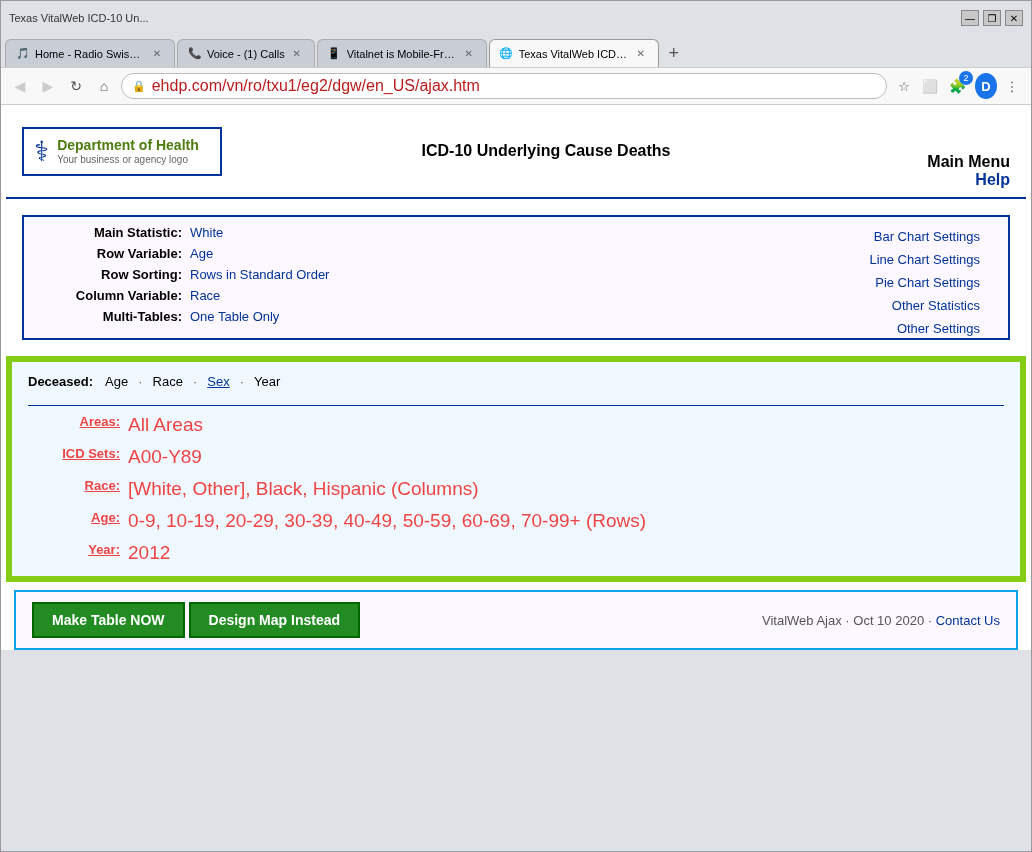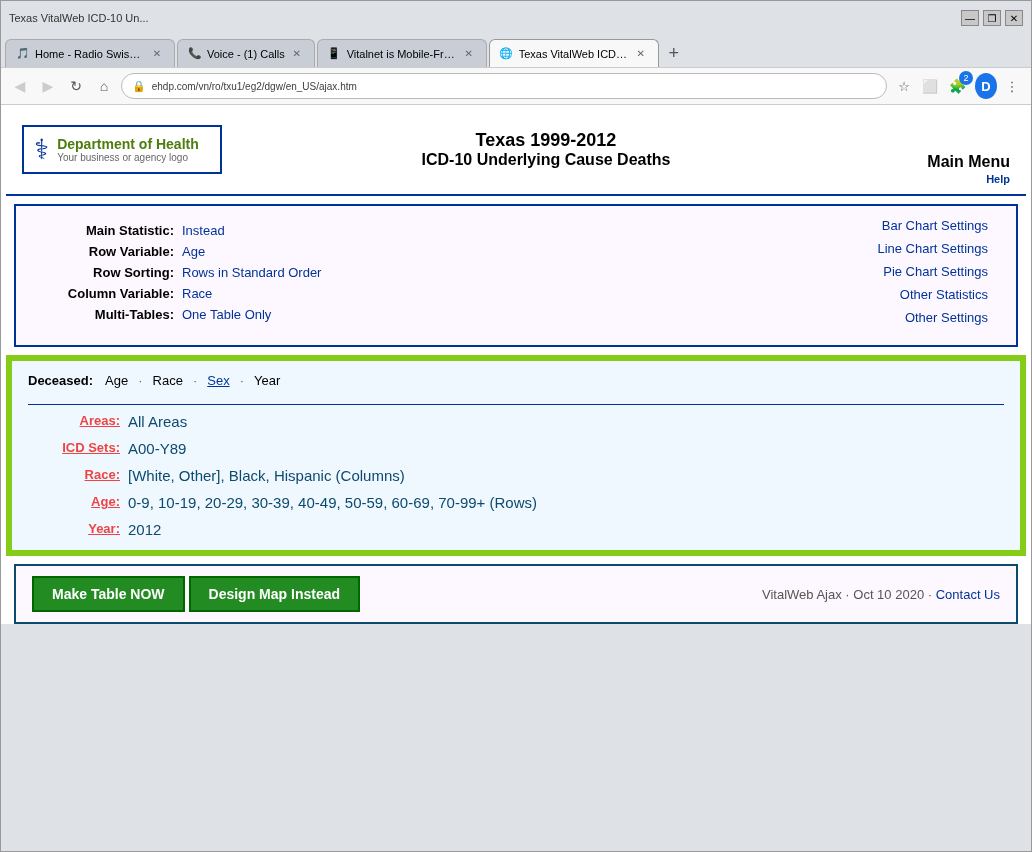--- a/index.html
+++ b/index.html
@@ -133,21 +133,21 @@
       border: 1px solid #bbb;
       border-radius: 13px;
       padding: 0 10px;
       font-size: 12px;
       background: white;
       display: flex;
       align-items: center;
       gap: 6px;
     }
 
-    .address-text { font-size: 10px; color: #404040; }
+    .address-text { font-size: 16px; color: #b91c1c; }
 
     .nav-icons {
       display: flex;
       gap: 4px;
       align-items: center;
     }
 
     .nav-icon-btn {
       width: 22px;
       height: 22px;
@@ -272,30 +272,30 @@
     }
 
     .header-right .main-menu {
       font-size: 16px;
       font-weight: bold;
       color: #000;
     }
 
     .header-right .help-link {
       color: #003399;
-      font-size: 11px;
+      font-size: 16px;
       font-weight: bold;
       text-decoration: none;
     }
 
     
     .settings-panel {
       border: 2px solid #003399;
-      margin: 8px;
-      padding: 17px 16px;
+      margin: 16px;
+      padding: 8px 16px;
       background: #fdf8ff;
       position: relative;
     }
 
     .settings-row {
       display: flex;
       align-items: center;
       margin-bottom: 6px;
     }
 
@@ -373,27 +373,27 @@
       font-weight: bold;
       color: #ef4444;
       min-width: 100px;
       text-align: right;
       padding-right: 8px;
       text-decoration: underline;
       cursor: pointer;
     }
 
     .data-row-value {
-      color: #0c4a6e;
-      font-size: 15px;
+      color: #ef4444;
+      font-size: 19px;
     }
 
     
     .footer-bar {
-      border: 2px solid #0c4a6e;
+      border: 2px solid #0ea5e9;
       margin: 8px;
       padding: 10px 16px;
       display: flex;
       align-items: center;
       justify-content: space-between;
       background: #fdf8ff;
     }
 
     .action-buttons {
       display: flex;
@@ -486,35 +486,34 @@
 
       <div class="page-header">
         <div class="logo-box">
           <span class="logo-icon">⚕</span>
           <div>
             <div class="logo-text">Department of Health</div>
             <div class="logo-sub">Your business or agency logo</div>
           </div>
         </div>
         <div class="header-center">
-          <div class="header-title">Texas 1999-2012</div>
           <div class="header-subtitle">ICD-10 Underlying Cause Deaths</div>
         </div>
         <div class="header-right">
           <div class="main-menu">Main Menu</div>
           <a href="#" class="help-link">Help</a>
         </div>
       </div>
 
       <div class="settings-panel">
         <div id="settings-rows-container">
 
         <div class="settings-row">
     <span class="settings-label">Main Statistic:</span>
-    <a href="#" class="settings-link">Instead</a>
+    <a href="#" class="settings-link">White</a>
   </div>
             <div class="settings-row">
     <span class="settings-label">Row Variable:</span>
     <a href="#" class="settings-link">Age</a>
   </div>
             <div class="settings-row">
     <span class="settings-label">Row Sorting:</span>
     <a href="#" class="settings-link">Rows in Standard Order</a>
   </div>
             <div class="settings-row">

